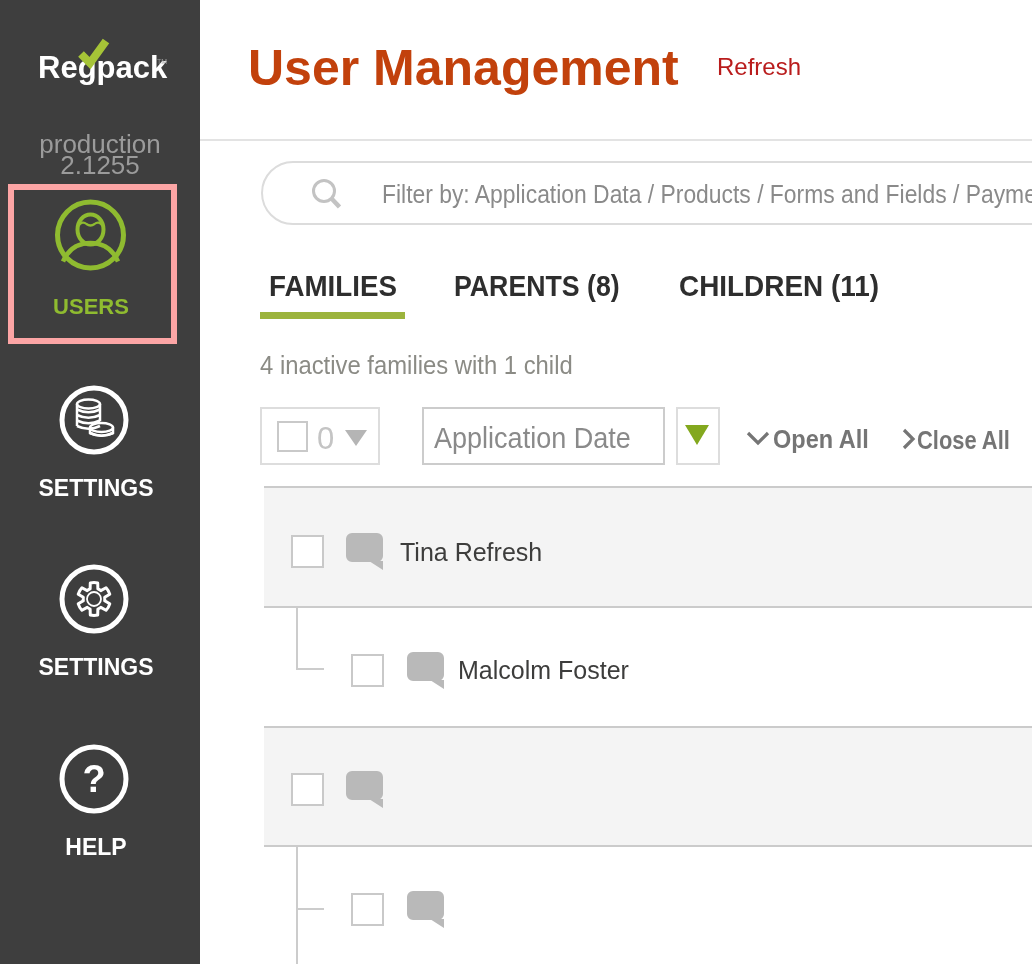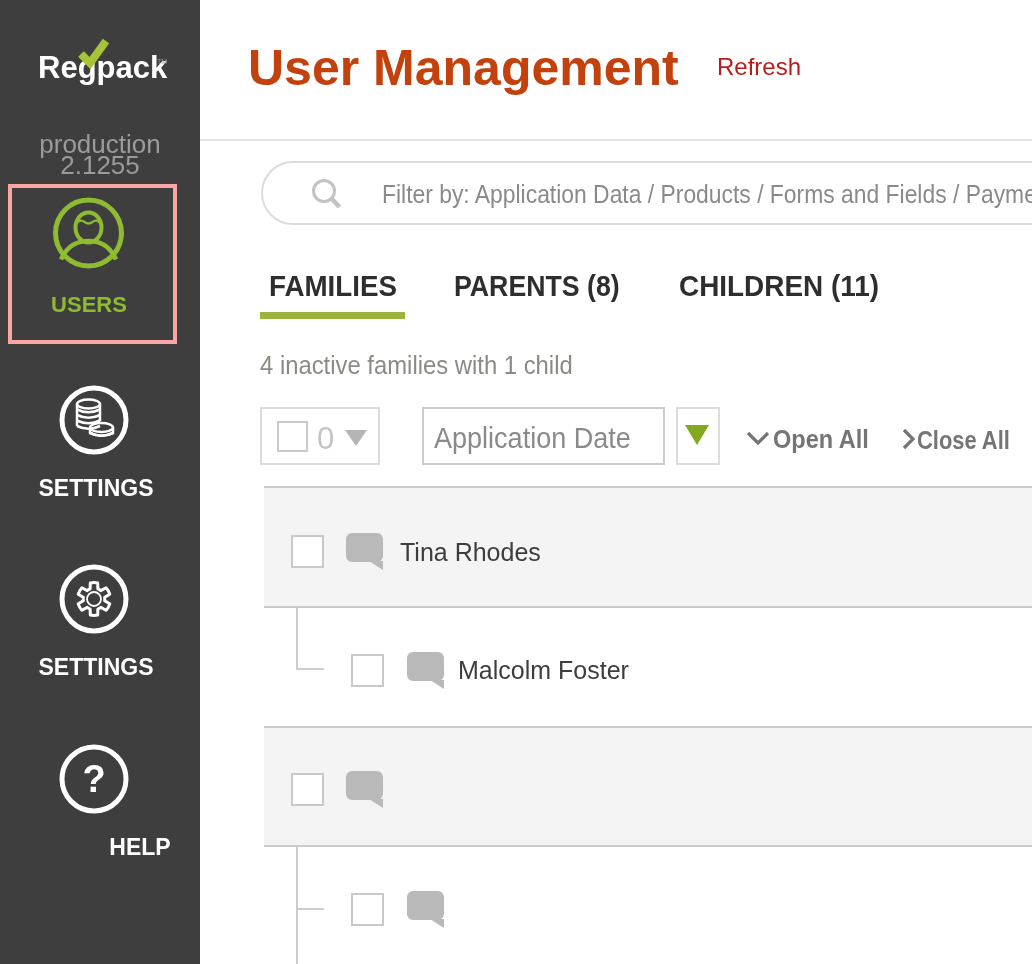--- a/index.html
+++ b/index.html
@@ -5,21 +5,21 @@
 html,body{margin:0;padding:0;}
 body{font-family:"Liberation Sans",sans-serif;}
 #stage{position:relative;width:1032px;height:964px;overflow:hidden;background:#fff;}
 .abs{position:absolute;line-height:1;white-space:nowrap;}
 .sx{transform-origin:0 0;}
 
 #side{position:absolute;left:0;top:0;width:200px;height:964px;background:#3e3e3e;}
 #logo{position:absolute;left:38px;top:52px;color:#fff;font-weight:bold;font-size:31px;line-height:1;white-space:nowrap;}
 #tm{position:absolute;left:157px;top:58px;color:#999;font-size:7px;line-height:1;}
 .prod{position:absolute;left:0;width:200px;text-align:center;color:#9b9b9b;font-size:26px;line-height:1;}
-#ubox{position:absolute;left:8px;top:184px;width:169px;height:160px;border:4px solid #fca5a5;box-sizing:border-box;}
+#ubox{position:absolute;left:8px;top:184px;width:169px;height:160px;border:6px solid #fca5a5;box-sizing:border-box;}
 #ulab{position:absolute;left:2px;top:106px;width:150px;text-align:center;font-weight:bold;font-size:22px;color:#8fbb30;line-height:1;}
 .navlab{position:absolute;left:1px;width:190px;text-align:center;font-weight:bold;color:#fff;font-size:23px;line-height:1;}
 
 #title{position:absolute;left:248px;top:43px;font-size:50px;font-weight:bold;color:#c2410c;line-height:1;white-space:nowrap;}
 #refresh{position:absolute;left:717px;top:55px;font-size:24px;color:#b91c1c;line-height:1;}
 #divider{position:absolute;left:200px;top:139px;width:832px;height:2px;background:#e3e3e3;}
 
 #search{position:absolute;left:261px;top:161px;width:1010px;height:64px;border:2px solid #dcdcdc;border-radius:34px;box-sizing:border-box;}
 #ph{position:absolute;left:382px;top:181px;font-size:26px;color:#8a8a8a;line-height:1;white-space:nowrap;transform:scaleX(0.88);transform-origin:0 0;}
 
@@ -79,21 +79,21 @@
         <path d="M32.29,19.92 A16.5,16.5 0 0 1 39.71,19.92 L39.87,25.92 A10.8,10.8 0 0 1 42.80,27.61 L48.07,24.75 A16.5,16.5 0 0 1 51.78,31.18 L46.67,34.31 A10.8,10.8 0 0 1 46.67,37.69 L51.78,40.82 A16.5,16.5 0 0 1 48.07,47.25 L42.80,44.39 A10.8,10.8 0 0 1 39.87,46.08 L39.71,52.08 A16.5,16.5 0 0 1 32.29,52.08 L32.13,46.08 A10.8,10.8 0 0 1 29.20,44.39 L23.93,47.25 A16.5,16.5 0 0 1 20.22,40.82 L25.33,37.69 A10.8,10.8 0 0 1 25.33,34.31 L20.22,31.18 A16.5,16.5 0 0 1 23.93,24.75 L29.20,27.61 A10.8,10.8 0 0 1 32.13,25.92 L32.29,19.92 Z" stroke-width="3" stroke-linejoin="round"></path>
         <circle cx="36" cy="36" r="7" stroke-width="1.8"></circle>
       </g>
     </svg>
     <div class="navlab" style="top:656px;">SETTINGS</div>
 
     <svg class="abs" style="left:58px;top:743px;" width="72" height="72" viewBox="0 0 72 72">
       <circle cx="36" cy="36" r="32" stroke-width="5" stroke="#fff" fill="none"></circle>
       <text x="36" y="49" text-anchor="middle" font-family="Liberation Sans" font-size="38" font-weight="bold" fill="#fff">?</text>
     </svg>
-    <div class="navlab" style="top:836px;padding-left:44px;">HELP</div>
+    <div class="navlab" style="top:836px;">HELP</div>
   </div>
 
   <div id="title">User Management</div>
   <div id="refresh">Refresh</div>
   <div id="divider"></div>
   <div id="search"></div>
   <svg class="abs" style="left:310px;top:178px;" width="36" height="34" viewBox="0 0 36 34">
     <circle cx="14" cy="13" r="10.5" stroke="#c3c3c3" stroke-width="3" fill="none"></circle>
     <path d="M21.5,20.5 L29.5,29" stroke="#c3c3c3" stroke-width="4.5"></path>
   </svg>
@@ -120,21 +120,21 @@
   <svg class="abs" style="left:900px;top:428px;" width="18" height="22" viewBox="0 0 18 22">
     <path d="M4,2 L13,11 L4,20" fill="none" stroke="#757575" stroke-width="3.2"></path>
   </svg>
   <div class="boldgray" style="left:917px;top:428px;transform:scaleX(0.875);">Close All</div>
 
   <div class="grow" style="top:486px;height:122px;"></div>
   <div class="cb" style="left:291px;top:535px;width:33px;height:33px;"></div>
   <svg class="chat" style="left:338px;top:533px;" width="46" height="40" viewBox="0 0 46 40">
     <path d="M6,0 h33 a6,6 0 0 1 6,6 v17 a6,6 0 0 1 -6,6 h-25 a6,6 0 0 1 -6,-6 v-17 a6,6 0 0 1 6,-6 z M31,28 h14 v9 z" fill="#b9b9b9"></path>
   </svg>
-  <div class="name" style="left:400px;top:540px;">Tina Rhodes</div>
+  <div class="name" style="left:400px;top:540px;">Tina Refresh</div>
 
   <div class="tline" style="left:296px;top:608px;width:2px;height:62px;"></div>
   <div class="tline" style="left:296px;top:668px;width:28px;height:2px;"></div>
   <div class="cb" style="left:351px;top:654px;width:33px;height:33px;"></div>
   <svg class="chat" style="left:399px;top:652px;" width="46" height="40" viewBox="0 0 46 40">
     <path d="M6,0 h33 a6,6 0 0 1 6,6 v17 a6,6 0 0 1 -6,6 h-25 a6,6 0 0 1 -6,-6 v-17 a6,6 0 0 1 6,-6 z M31,28 h14 v9 z" fill="#b9b9b9"></path>
   </svg>
   <div class="name" style="left:458px;top:658px;">Malcolm Foster</div>
 
   <div class="grow" style="top:726px;height:121px;"></div>

